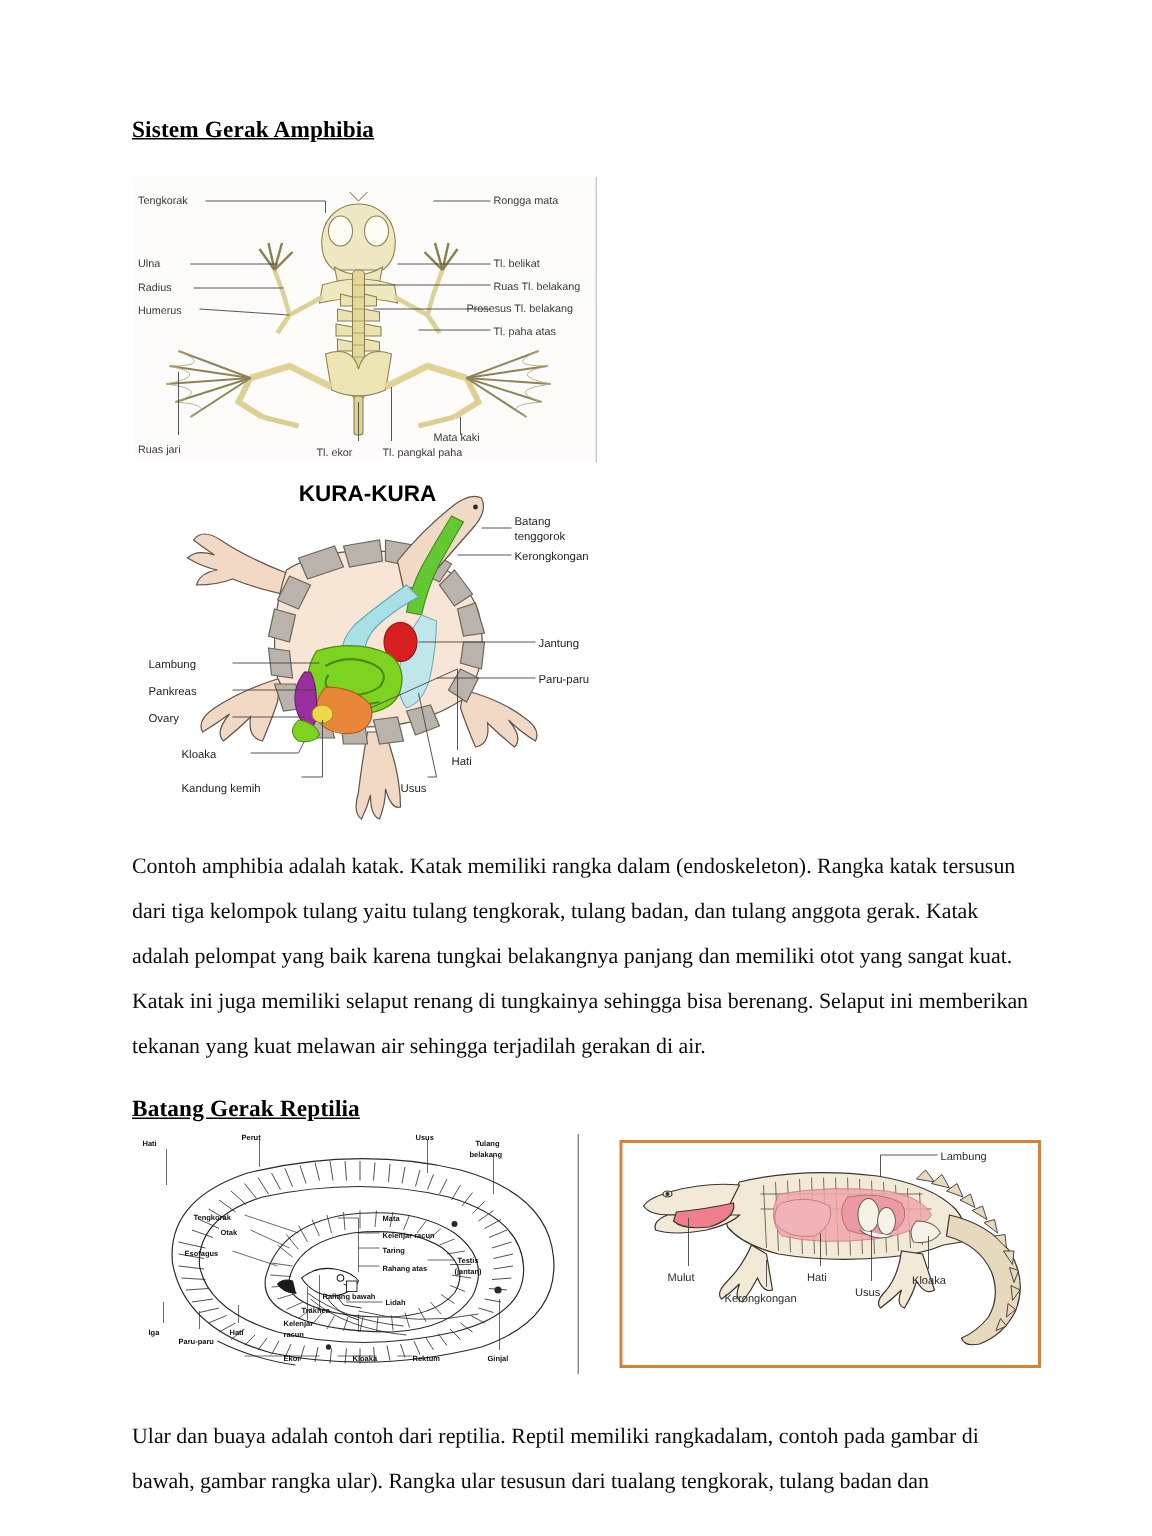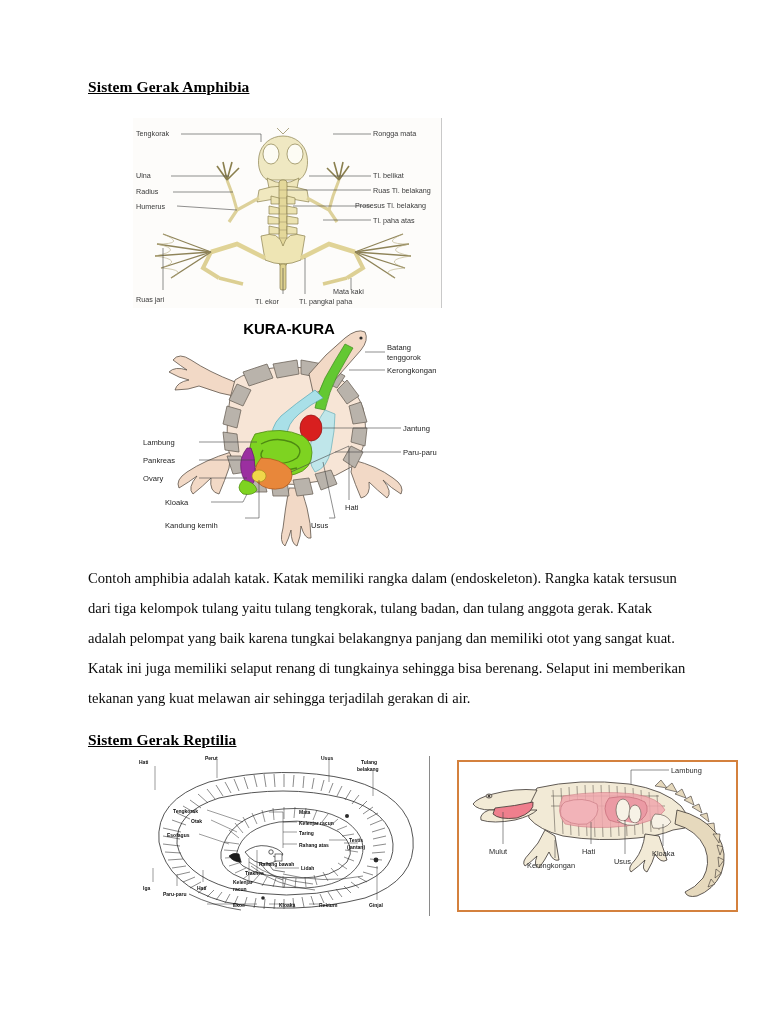--- a/index.html
+++ b/index.html
@@ -39,21 +39,21 @@
     width: 600px;
     font-size: 14.6px;
     line-height: 30px;
     text-align: left;
     color: #0b0b0b;
   }
   #para-amphibia { top: 548px; }
   #para-reptilia { top: 928px; }
 
   
-  .fig { position: absolute; overflow: hidden; margin-left: 44px; }
+  .fig { position: absolute; overflow: hidden; }
   .fig svg { display: block; }
 
   #fig-frog {
     left: 89px; top: 118px; width: 308px; height: 190px;
     background: #fdfcfa;
     border-right: 1px solid #c9c9c9;
   }
   #fig-turtle {
     left: 95px; top: 312px; width: 300px; height: 240px;
     background: #ffffff;
@@ -312,21 +312,21 @@
       <text class="lbl lbl-turtle" x="4" y="133">Lambung</text>
       <text class="lbl lbl-turtle" x="4" y="151">Pankreas</text>
       <text class="lbl lbl-turtle" x="4" y="169">Ovary</text>
       <text class="lbl lbl-turtle" x="26" y="193">Kloaka</text>
       <text class="lbl lbl-turtle" x="26" y="216">Kandung kemih</text>
     </svg>
   </div>
 
   <p class="para" id="para-amphibia">Contoh amphibia adalah katak. Katak memiliki rangka dalam (endoskeleton). Rangka katak tersusun dari tiga kelompok tulang yaitu tulang tengkorak, tulang badan, dan tulang anggota gerak. Katak adalah pelompat yang baik karena tungkai belakangnya panjang dan memiliki otot yang sangat kuat. Katak ini juga memiliki selaput renang di tungkainya sehingga bisa berenang. Selaput ini memberikan tekanan yang kuat melawan air sehingga terjadilah gerakan di air.</p>
 
-  <h2 class="section-title" id="title-reptilia">Sistem Gerak Reptilia</h2>
+  <h2 class="section-title" id="title-reptilia">Batang Gerak Reptilia</h2>
 
   <div class="fig" id="fig-snake">
     <svg width="296" height="160" viewBox="0 0 296 160">
       <rect x="0" y="0" width="296" height="160" fill="#ffffff"></rect>
 
       <g fill="none" stroke="#2a2a2a" stroke-width="0.8">
         <path d="M26 86 Q22 44 76 26 Q150 8 218 24 Q276 40 280 82 Q284 124 232 142 Q160 160 92 146 Q34 130 26 86 Z"></path>
         <path d="M44 88 Q42 56 86 42 Q152 28 210 42 Q258 56 260 88 Q262 120 214 132 Q152 146 96 132 Q50 118 44 88 Z"></path>
       </g>
 
@@ -606,14 +606,15 @@
 
       <text class="lbl lbl-croc" x="212" y="11">Lambung</text>
       <text class="lbl lbl-croc" x="30" y="92">Mulut</text>
       <text class="lbl lbl-croc" x="68" y="106">Kerongkongan</text>
       <text class="lbl lbl-croc" x="123" y="92">Hati</text>
       <text class="lbl lbl-croc" x="155" y="102">Usus</text>
       <text class="lbl lbl-croc" x="193" y="94">Kloaka</text>
     </svg>
   </div>
 
+  <p class="para" id="para-reptilia">Ular dan buaya adalah contoh dari reptilia. Reptil memiliki rangkadalam, contoh pada gambar di bawah, gambar rangka ular). Rangka ular tesusun dari tualang tengkorak, tulang badan dan</p>
 
 </div>
 
 </body></html>

